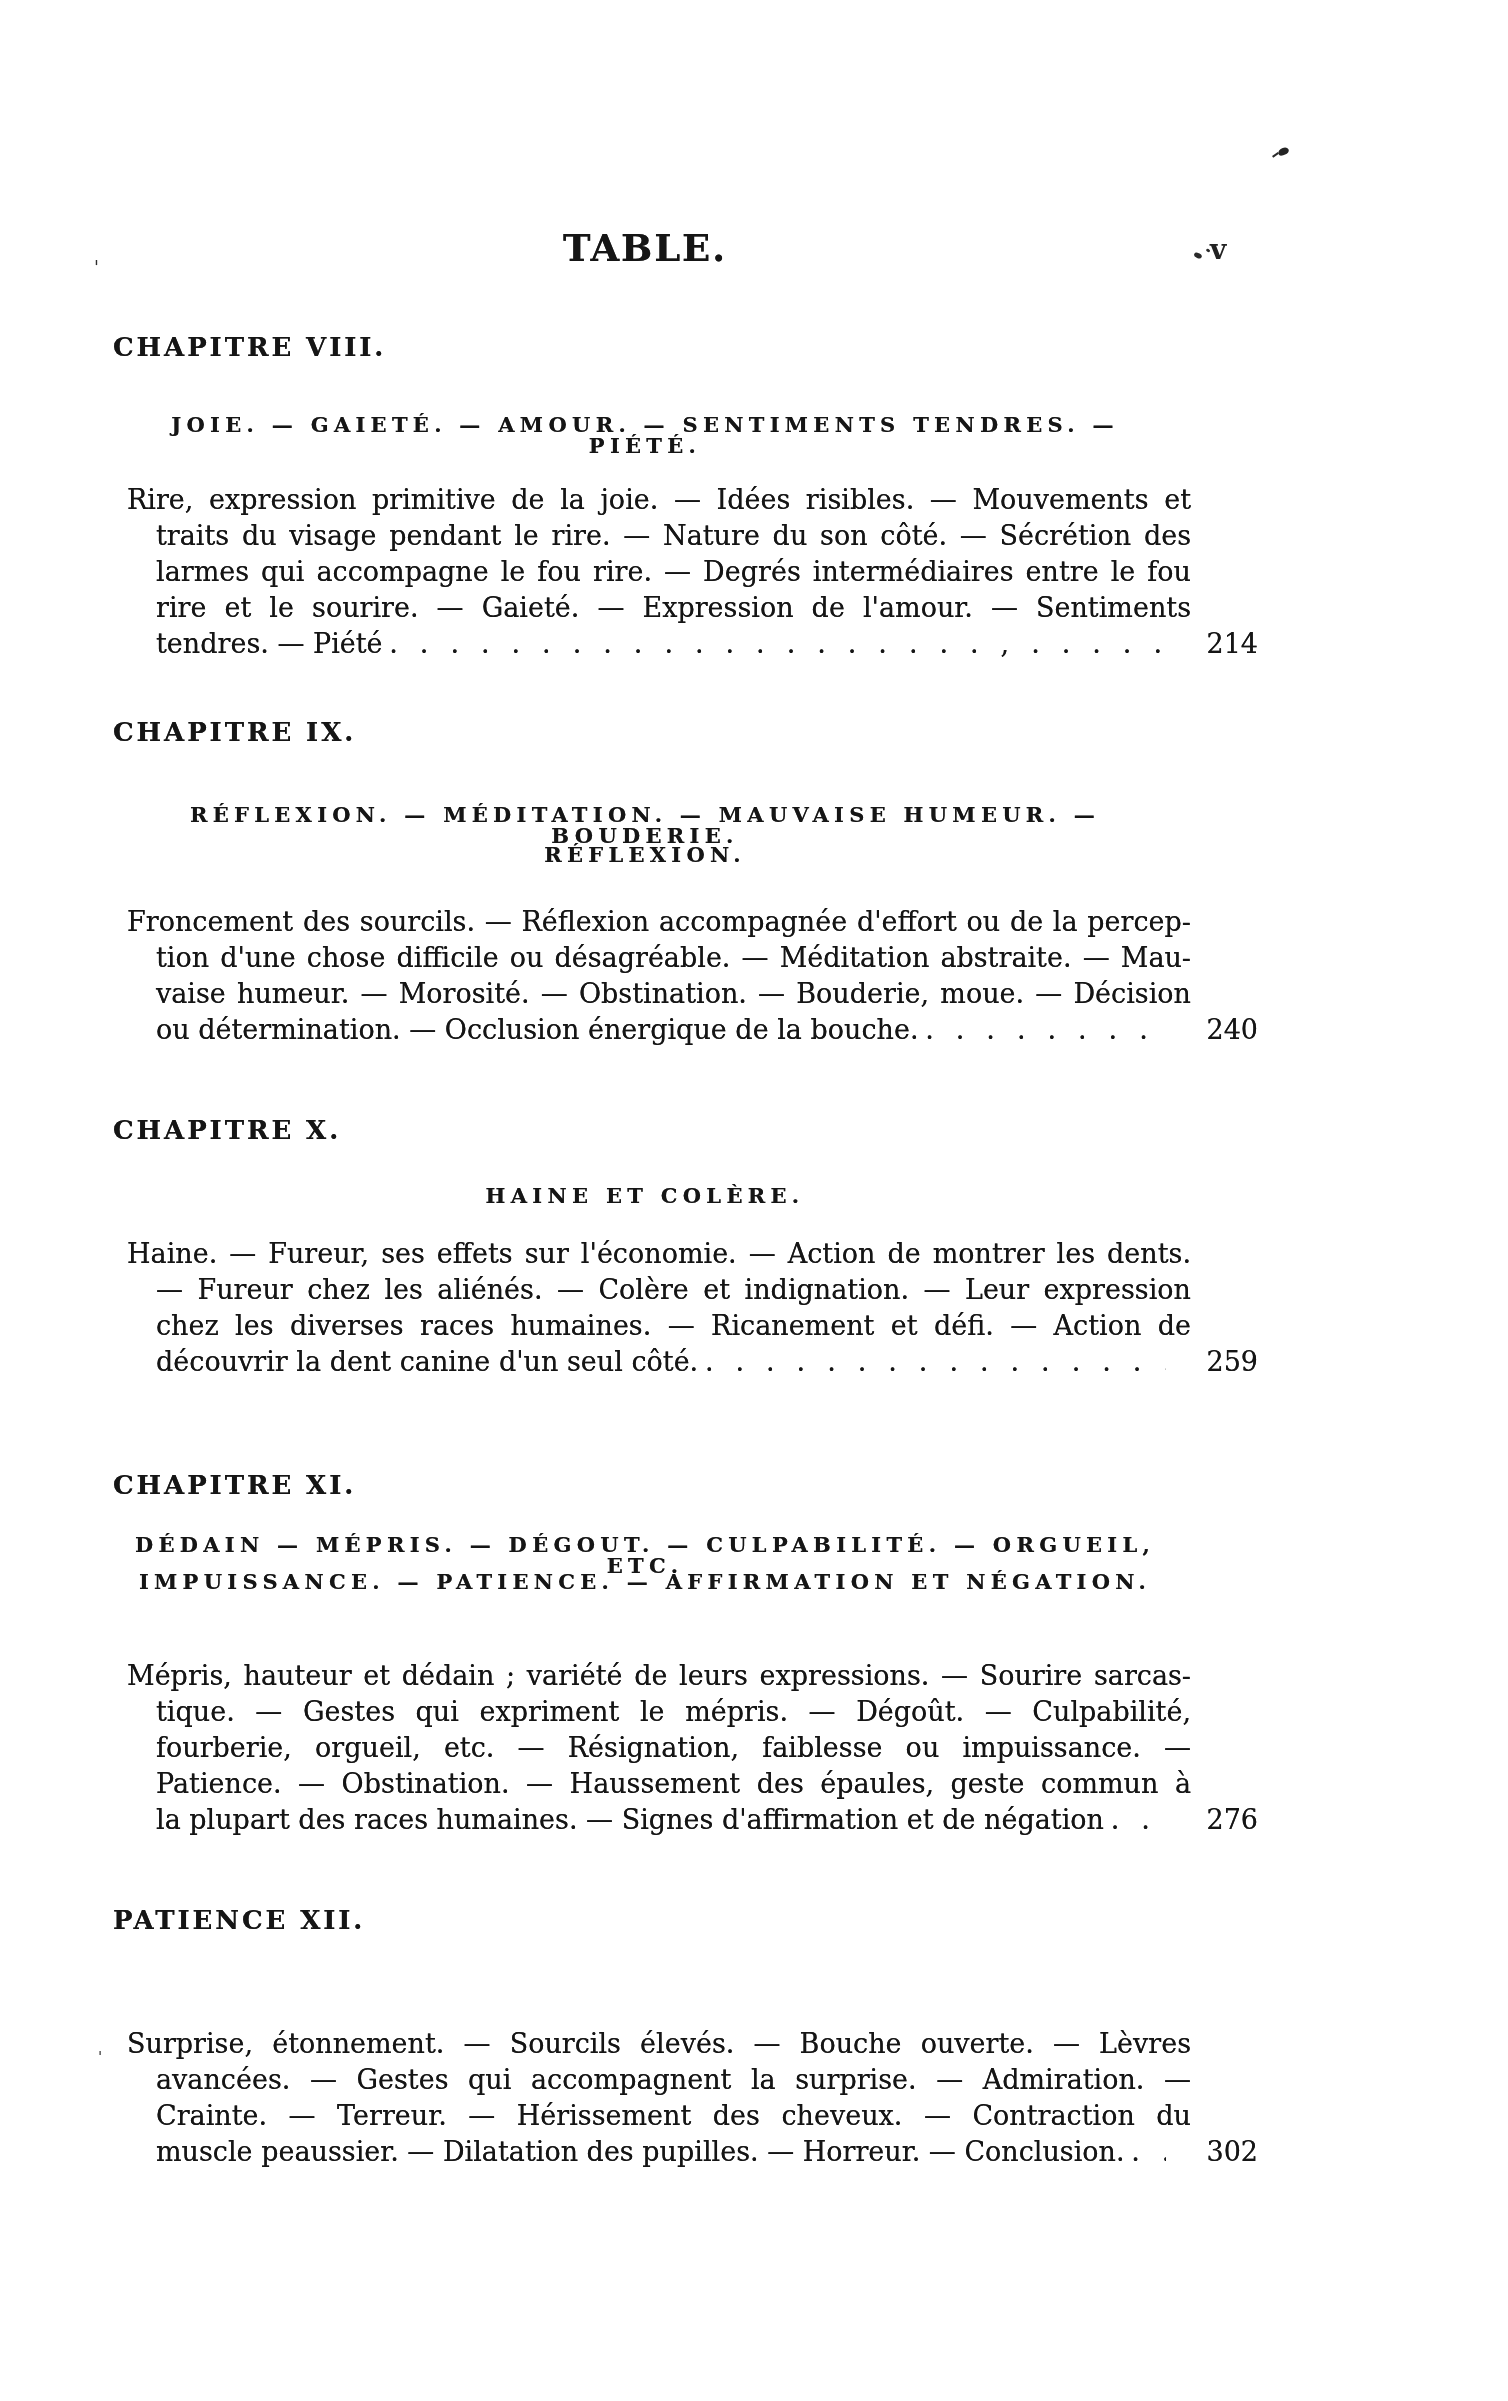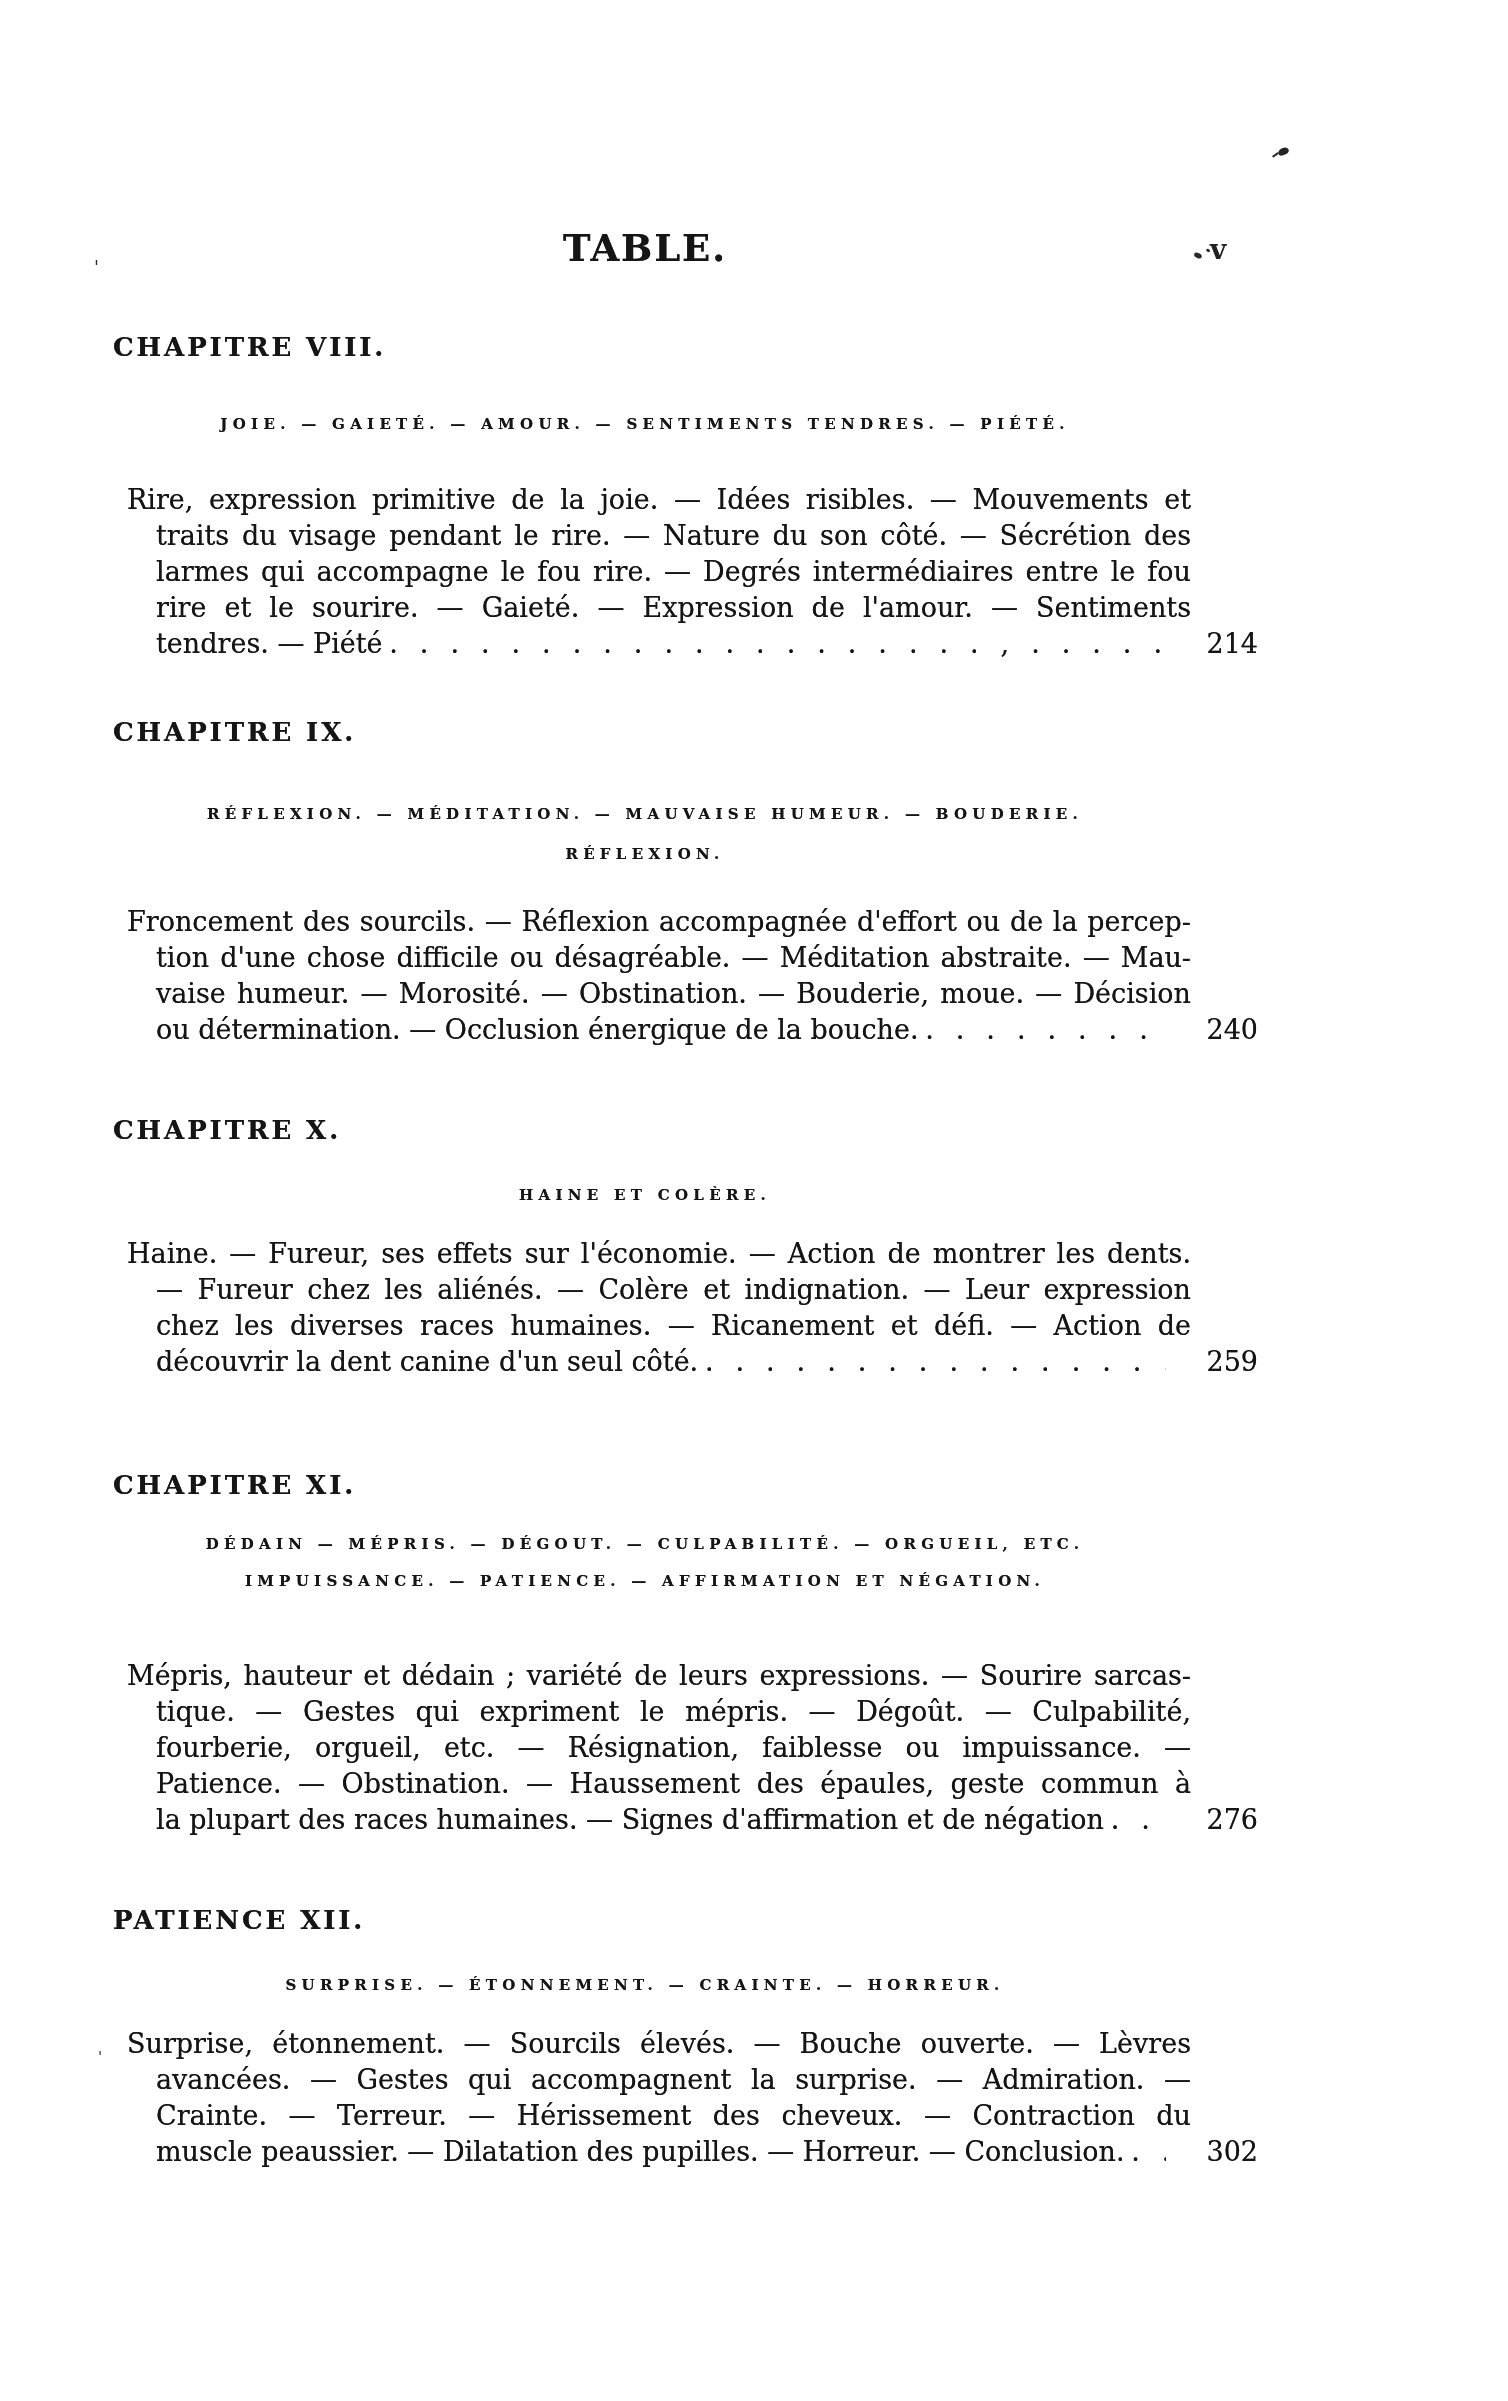--- a/index.html
+++ b/index.html
@@ -26,21 +26,21 @@
   .heading{
     position:absolute;left:113px;width:1064px;
     text-align:left;font-size:26px;line-height:26px;font-weight:bold;
     letter-spacing:2.9px;
     text-shadow:0 0 0.5px rgba(0,0,0,.7);
   }
   .h-s0{top:334px}.h-s1{top:719px}.h-s2{top:1117px}.h-s3{top:1472px}.h-s4{top:1907px}
   
   .subject{
     position:absolute;left:113px;width:1064px;
-    text-align:center;font-size:15px;line-height:21px;font-weight:bold;
+    text-align:center;font-size:21px;line-height:21px;font-weight:bold;
     letter-spacing:5.3px;
     text-shadow:0 0 0.5px rgba(0,0,0,.6);
   }
   .sub-s0{top:414px}
   .sub-s1a{top:804px}.sub-s1b{top:844px}
   .sub-s2{top:1185px}
   .sub-s3a{top:1534px}.sub-s3b{top:1571px}
   .sub-s4{top:1975px}
   
   .para{
@@ -132,21 +132,20 @@
     <div class="tline cont">fourberie, orgueil, etc. — Résignation, faiblesse ou impuissance. —</div>
     <div class="tline cont">Patience. — Obstination. — Haussement des épaules, geste commun à</div>
     <div class="tline cont lastline">
       <span class="ll-text">la plupart des races humaines. — Signes d'affirmation et de négation</span>
       <span class="ll-dots">. . .</span>
       <span class="ll-page">276</span>
     </div>
   </div>
 
   <div class="heading h-s4">PATIENCE XII.</div>
-  <div class="subject sub-s4">SURPRISE. — ÉTONNEMENT. — CRAINTE. — HORREUR.</div>
   <div class="para p-s4">
     <div class="tline">Surprise, étonnement. — Sourcils élevés. — Bouche ouverte. — Lèvres</div>
     <div class="tline cont">avancées. — Gestes qui accompagnent la surprise. — Admiration. —</div>
     <div class="tline cont">Crainte. — Terreur. — Hérissement des cheveux. — Contraction du</div>
     <div class="tline cont lastline">
       <span class="ll-text">muscle peaussier. — Dilatation des pupilles. — Horreur. — Conclusion.</span>
       <span class="ll-dots">. .</span>
       <span class="ll-page">302</span>
     </div>
   </div>

